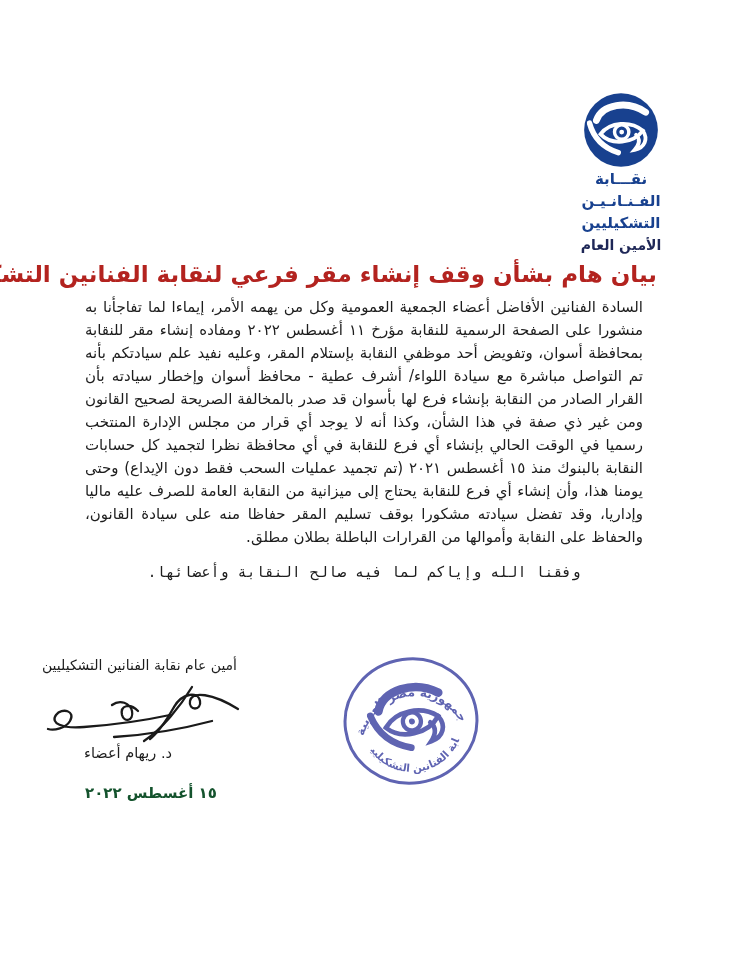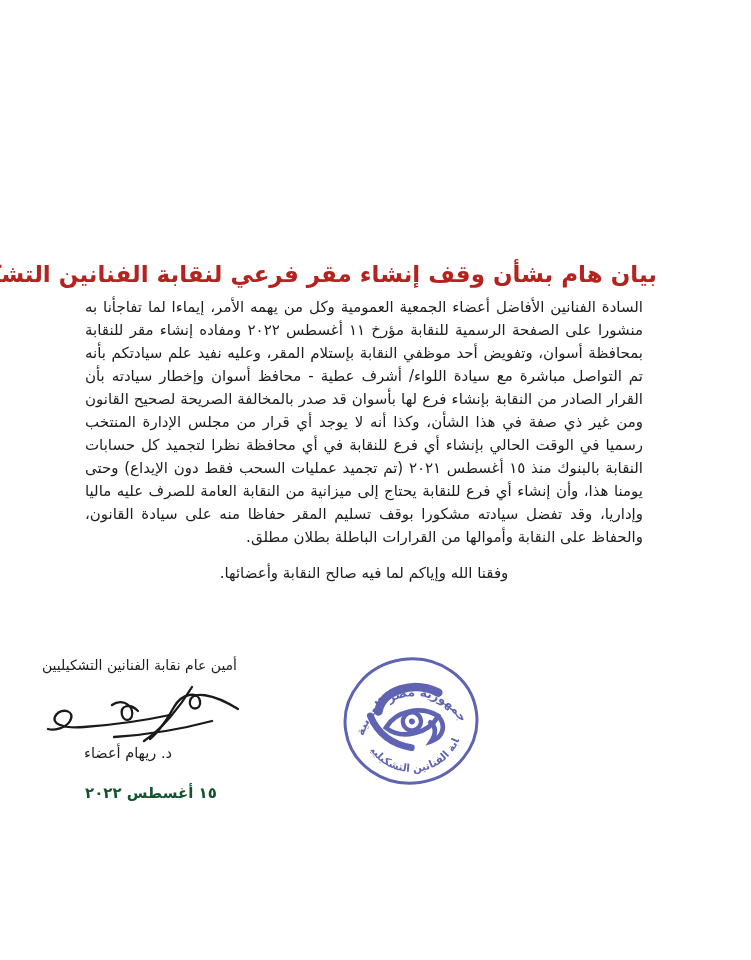--- a/index.html
+++ b/index.html
@@ -32,21 +32,21 @@
     white-space:nowrap;
   }
   
   .body-text{
     position:absolute;top:296px;right:94px;left:85px;
     color:#1d1d1d;font-size:15px;line-height:23px;
     text-align:justify;text-align-last:right;
   }
   .body-text p{margin:0 14px 13px 0;}
   .closing-line{
-    margin-top:2px;text-align:center;text-align-last:center;
+    margin-top:2px;text-align:center;text-align-last:center;font-family:Liberation Mono, monospace;
   }
   
   .sig-block{position:absolute;top:657px;right:504px;left:70px;}
   .sig-title{font-size:14px;color:#1d1d1d;white-space:nowrap;padding-right:10px;}
   .sig-scribble{position:absolute;top:24px;right:0px;}
   .sig-name{
     position:absolute;top:88px;right:75px;
     font-size:14.5px;color:#1d1d1d;white-space:nowrap;
   }
   
@@ -78,20 +78,30 @@
     <path d="M 4,40 C 10,62 24,76 46,83" fill="none" stroke="currentColor" stroke-width="8" stroke-linecap="round"></path>
     <path d="M 20,56 C 34,38 64,36 82,51 C 68,70 36,73 20,56 Z" fill="none" stroke="currentColor" stroke-width="5.5"></path>
     <circle cx="51" cy="53" r="10.5" fill="none" stroke="currentColor" stroke-width="5"></circle>
     <circle cx="51" cy="53" r="3.5" fill="currentColor"></circle>
     <path d="M 82,51 C 90,63 85,76 70,79 C 77,71 78,63 72,57" fill="none" stroke="currentColor" stroke-width="5.5" stroke-linecap="round"></path>
   </symbol>
 </svg>
 
 <div class="page">
 
+  <div class="logo-block">
+    <svg class="logo-circle" width="78" height="76" viewBox="0 0 100 100">
+      <circle cx="50" cy="50" r="48.5" fill="#18418f"></circle>
+      <use href="#eye-glyph" x="5" y="5" width="90" height="90" color="#ffffff"></use>
+    </svg>
+    <div class="org-line">نقـــابة</div>
+    <div class="org-line">الفـنـانـيـن</div>
+    <div class="org-line">التشكيليين</div>
+    <div class="sec-general">الأمين العام</div>
+  </div>
 
   <div class="statement-title">بيان هام بشأن وقف إنشاء مقر فرعي لنقابة الفنانين التشكيليين بأسوان</div>
 
   <div class="body-text">
     <p>السادة الفنانين الأفاضل أعضاء الجمعية العمومية وكل من يهمه الأمر، إيماءا لما تفاجأنا به منشورا على الصفحة الرسمية للنقابة مؤرخ ١١ أغسطس ٢٠٢٢ ومفاده إنشاء مقر للنقابة بمحافظة أسوان، وتفويض أحد موظفي النقابة بإستلام المقر، وعليه نفيد علم سيادتكم بأنه تم التواصل مباشرة مع سيادة اللواء/ أشرف عطية - محافظ أسوان وإخطار سيادته بأن القرار الصادر من النقابة بإنشاء فرع لها بأسوان قد صدر بالمخالفة الصريحة لصحيح القانون ومن غير ذي صفة في هذا الشأن، وكذا أنه لا يوجد أي قرار من مجلس الإدارة المنتخب رسميا في الوقت الحالي بإنشاء أي فرع للنقابة في أي محافظة نظرا لتجميد كل حسابات النقابة بالبنوك منذ ١٥ أغسطس ٢٠٢١ (تم تجميد عمليات السحب فقط دون الإيداع) وحتى يومنا هذا، وأن إنشاء أي فرع للنقابة يحتاج إلى ميزانية من النقابة العامة للصرف عليه ماليا وإداريا، وقد تفضل سيادته مشكورا بوقف تسليم المقر حفاظا منه على سيادة القانون، والحفاظ على النقابة وأموالها من القرارات الباطلة بطلان مطلق.</p>
     <p class="closing-line">وفقنا الله وإياكم لما فيه صالح النقابة وأعضائها.</p>
   </div>
 
   <div class="sig-block">
     <div class="sig-title">أمين عام نقابة الفنانين التشكيليين</div>

